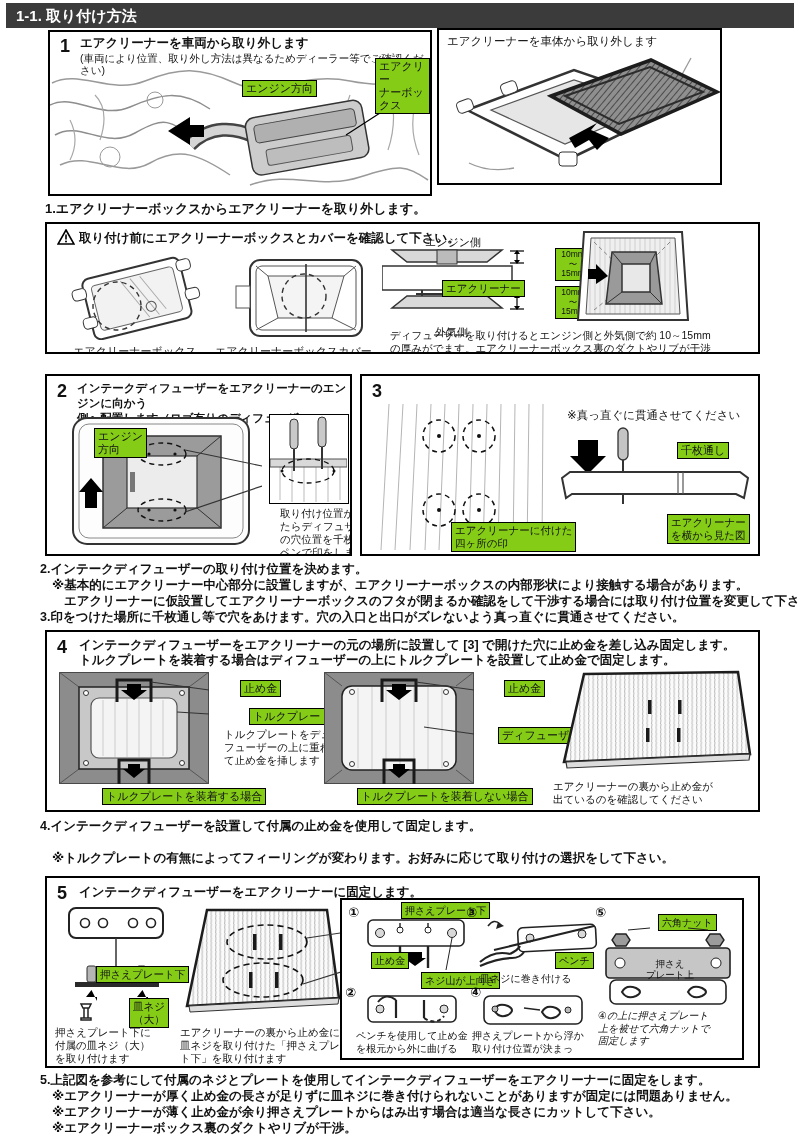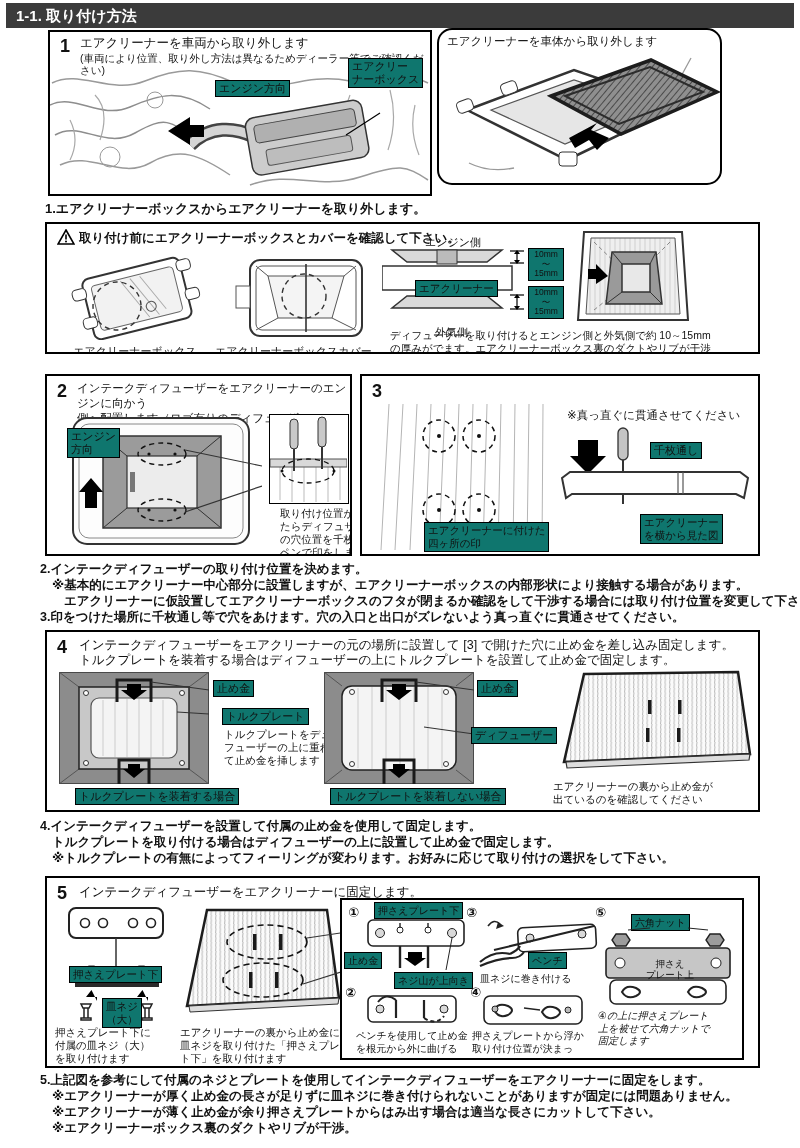--- a/index.html
+++ b/index.html
@@ -4,24 +4,24 @@
 <style>
   * { margin:0; padding:0; box-sizing:border-box; }
   body { background:#fff; font-family:"Liberation Sans","DejaVu Sans",sans-serif; color:#111; }
   .page { position:relative; width:800px; height:1148px; background:#fff; overflow:hidden; }
   .abs { position:absolute; }
   .pre { white-space:pre-line; }
   .header-bar { left:6px; top:3px; width:788px; height:25px; background:#3b3b3b; color:#fff;
                 font-size:15px; font-weight:bold; line-height:25px; padding-left:10px; }
   .stepbox { border:2px solid #000; background:#fff; }
   .stepnum { font-size:18px; font-weight:bold; line-height:1; }
-  .steptitle { font-size:12.5px; font-weight:normal; line-height:15px; }
+  .steptitle { font-size:12.5px; font-weight:bold; line-height:15px; }
   .subtitle { font-size:10.5px; line-height:12px; }
-  .lbl { border:1px solid #000; background:#0f766e; font-size:11px; line-height:13px;
-         padding:1px 3px; text-align:center; white-space:pre-line; }
+  .lbl { border:1px solid #000; background:#84cc16; font-size:11px; line-height:13px;
+         padding:1px 3px; text-align:center; white-space:pre-line;margin-left:27px; }
   .cap { font-size:10.5px; line-height:13px; white-space:pre-line; }
   .bodyline { font-size:12.5px; font-weight:bold; line-height:15px; white-space:nowrap; }
   .circnum { font-size:13px; font-weight:bold; line-height:1; }
   svg { display:block; }
 </style>
 </head>
 <body>
 
 <div class="page">
 
@@ -46,21 +46,21 @@
         <rect x="214" y="78" width="86" height="16" rx="3" fill="#bdbdbd" stroke="#555"></rect>
       </g>
       <polygon points="118,66 140,52 140,60 154,60 154,72 140,72 140,80" fill="#000"></polygon>
       <line x1="330" y1="48" x2="296" y2="70" stroke="#000" stroke-width="1.2"></line>
     </svg>
     <div class="abs lbl" style="left:165px;top:48px;">エンジン方向</div>
     <div class="abs lbl" style="left:298px;top:26px;text-align:left;">エアクリー
 ナーボックス</div>
   </div>
 
-  <div class="abs stepbox" style="left:437px;top:28px;width:285px;height:157px;overflow:hidden;border-radius:15px;">
+  <div class="abs stepbox" style="left:437px;top:28px;width:285px;height:157px;overflow:hidden;">
     <div class="abs" style="left:8px;top:4px;font-size:11.5px;">エアクリーナーを車体から取り外します</div>
     <svg class="abs" style="left:0;top:18px;" width="285" height="137" viewBox="0 0 285 137">
       <defs>
         <pattern id="hp1" width="5" height="5" patternUnits="userSpaceOnUse" patternTransform="rotate(40)">
           <rect width="5" height="5" fill="#8f8f8f"></rect>
             <line x1="0" y1="0" x2="0" y2="5" stroke="#4a4a4a" stroke-width="2"></line>
         </pattern>
       </defs>
       <path d="M252,10 l-30,55 M30,115 q20,10 45,5" fill="none" stroke="#999" stroke-width="1.3"></path>
       <polygon points="28,62 135,22 240,58 128,112" fill="#fff" stroke="#333" stroke-width="2.5"></polygon>
@@ -329,21 +329,20 @@
           <rect x="126" y="30" width="3.5" height="14"></rect>
         <rect x="94" y="58" width="3.5" height="14"></rect>
           <rect x="125" y="58" width="3.5" height="14"></rect>
       </g>
     </svg>
     <div class="abs cap" style="left:506px;top:148px;">エアクリーナーの裏から止め金が
 出ているのを確認してください</div>
   </div>
 
   <div class="abs bodyline" style="left:40px;top:819px;">4.インテークディフューザーを設置して付属の止め金を使用して固定します。</div>
-  <div class="abs bodyline" style="left:52px;top:835px;">トルクプレートを取り付ける場合はディフューザーの上に設置して止め金で固定します。</div>
   <div class="abs bodyline" style="left:52px;top:851px;">※トルクプレートの有無によってフィーリングが変わります。お好みに応じて取り付けの選択をして下さい。</div>
 
   <div class="abs stepbox" style="left:45px;top:876px;width:715px;height:192px;overflow:hidden;">
     <div class="abs stepnum" style="left:10px;top:6px;">5</div>
     <div class="abs steptitle" style="left:32px;top:7px;">インテークディフューザーをエアクリーナーに固定します。</div>
 
     <svg class="abs" style="left:10px;top:26px;" width="118" height="118" viewBox="0 0 118 118">
       <rect x="12" y="4" width="94" height="30" rx="7" fill="#fff" stroke="#222" stroke-width="2"></rect>
       <g fill="none" stroke="#222" stroke-width="1.6">
         <circle cx="28" cy="19" r="4.5"></circle>

